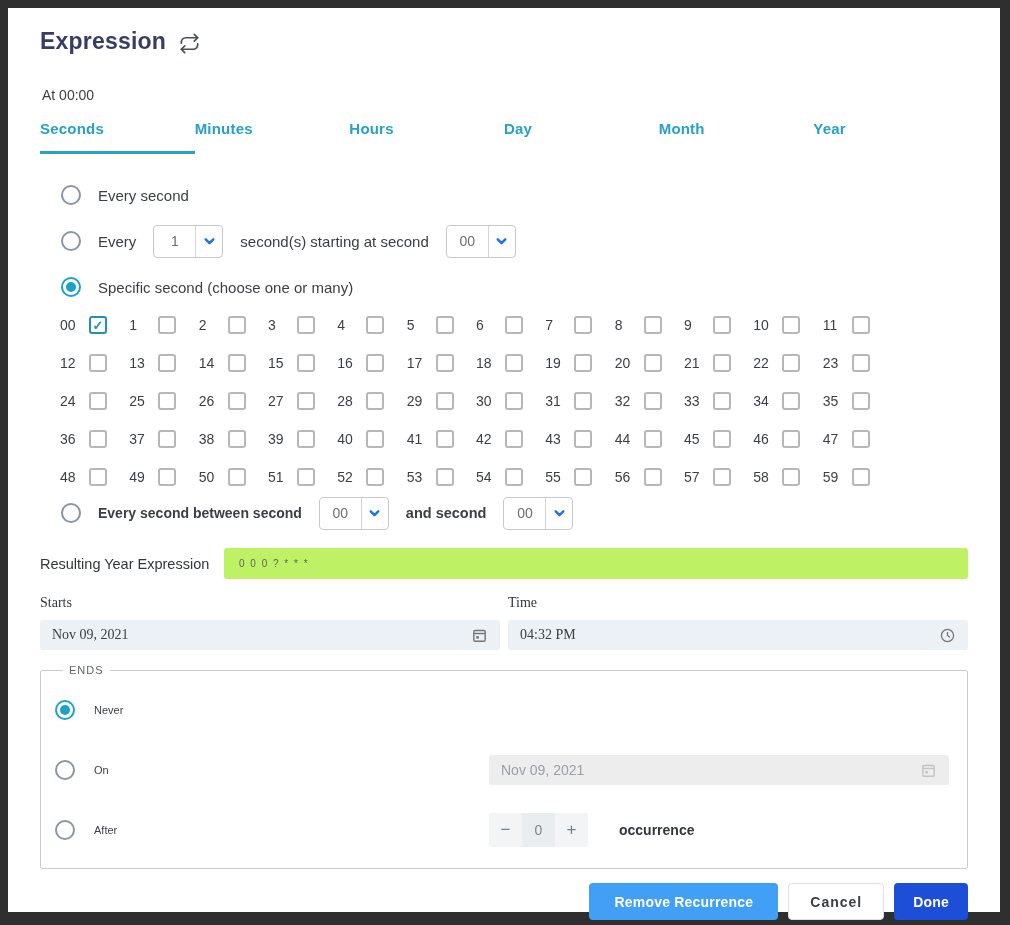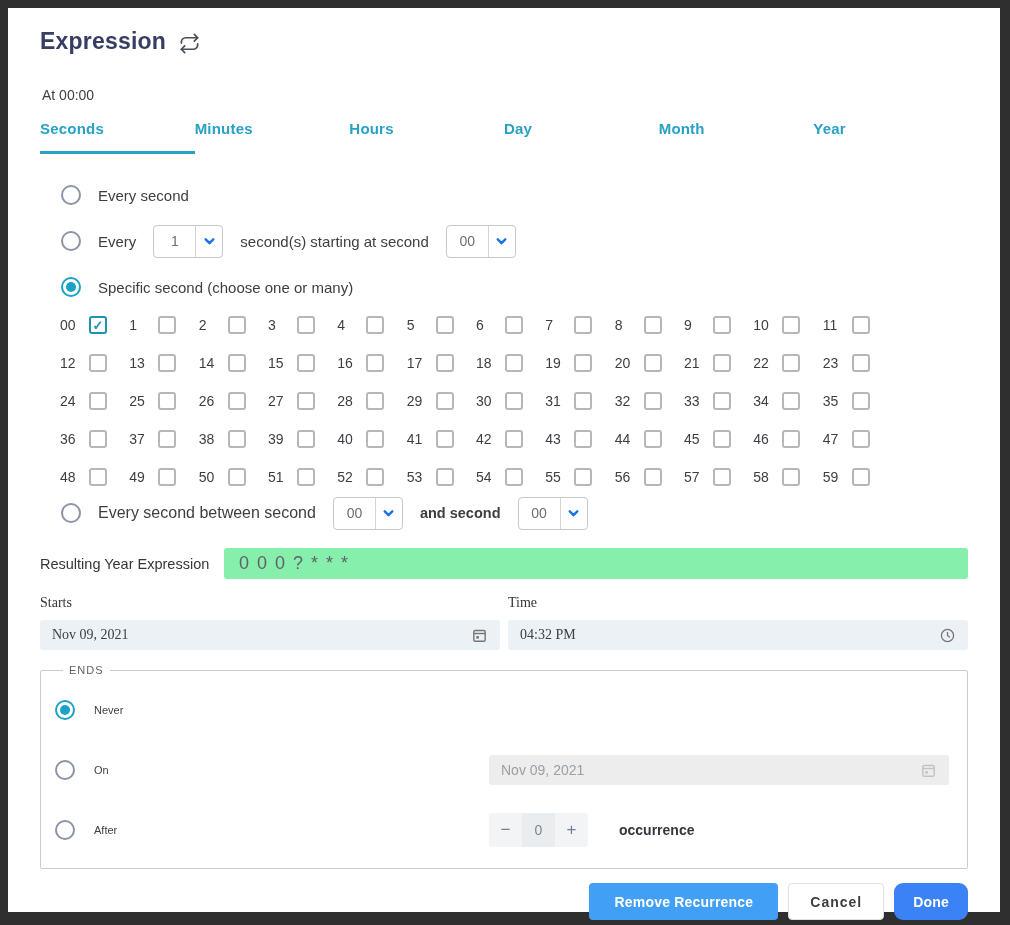--- a/index.html
+++ b/index.html
@@ -57,23 +57,23 @@
   .cb {
     width:18px; height:18px; border:2px solid #b7b7b7; border-radius:3px;
     background:#fff; cursor:pointer; display:flex; align-items:center; justify-content:center;
   }
   .cb.checked { border-color:#1e93b0; }
   .cb.checked::after { content:"\2713"; color:#1e93b0; font-weight:bold; font-size:13px; line-height:1; }
   
   .cron-row { display:flex; align-items:center; margin:12px 0 16px; }
   .cron-row .lbl { width:184px; flex:0 0 184px; font-size:14.5px; color:#33373b; }
   .cron-field {
-    flex:1; background:#86efac; border-radius:3px; height:31px;
+    flex:1; background:#bef264; border-radius:3px; height:31px;
     display:flex; align-items:center; padding:0 15px;
-    font-size:18px; color:#5f6368; letter-spacing:1.5px;
+    font-size:10px; color:#5f6368; letter-spacing:1.5px;
   }
   
   .datetime-row { display:flex; gap:8px; margin-bottom:14px;font-family:Liberation Serif, serif; }
   .dt-col { flex:1; }
   .dt-label { font-size:14px; color:#33373b; margin-bottom:9px; }
   .field {
     background:#ecf1f6; border-radius:3px; height:30px;
     display:flex; align-items:center; padding:0 12px; gap:8px; cursor:pointer;
   }
   .field .fval { flex:1; font-size:14px; color:#3c4043; }
@@ -101,21 +101,21 @@
   .step-val { width:33px; background:#eaedf0; display:flex; align-items:center; justify-content:center; font-size:14px; color:#80868b; }
   .occ { margin-left:31px; font-size:14.5px; color:#33373b; }
   
   .footer { margin-top:auto; display:flex; justify-content:flex-end; gap:10px; padding-bottom:2px; }
   .btn {
     height:37px; border:none; border-radius:4px; font-family:inherit;
     font-size:14px; font-weight:bold; cursor:pointer; letter-spacing:.2px;
   }
   .btn-remove { background:#41a0f5; color:#fff; padding:0 25px; }
   .btn-cancel { background:#fff; color:#3c4043; border:1px solid #dfe1e5; padding:0 21px; letter-spacing:1px; }
-  .btn-done { background:#3b82f6; color:#fff; padding:0 19px;border-radius:9px; }
+  .btn-done { background:#1d4ed8; color:#fff; padding:0 19px; }
 </style>
 </head>
 <body>
 
 <div class="dialog">
 
   <div class="title-row">
     <span class="title">Expression</span>
     <span class="repeat-ic">
       <svg width="23" height="23" viewBox="0 0 24 24" fill="none" stroke="#4a4f56" stroke-width="1.8" stroke-linecap="round" stroke-linejoin="round">
@@ -408,21 +408,21 @@
         <span class="cb"></span>
       </div>
       <div class="cell">
         <span class="num">59</span>
         <span class="cb"></span>
       </div>
     </div>
 
   <div class="opt-row">
     <span class="radio"></span>
-    <span class="txt" style="font-weight:normal; font-size:16px;">Every second between second</span>
+    <span class="txt" style="font-weight:bold; font-size:14px;">Every second between second</span>
     <span class="select">
       <span class="val">00</span>
       <span class="arrow">
         <svg width="13" height="13" viewBox="0 0 12 12">
             <path d="M2.5 4 L6 7.5 L9.5 4" stroke="#1a73e8" stroke-width="2.2" fill="none" stroke-linecap="round" stroke-linejoin="round"></path>
           </svg>
       </span>
     </span>
     <span class="txt" style="font-weight:bold; font-size:14.5px;">and second</span>
     <span class="select">

